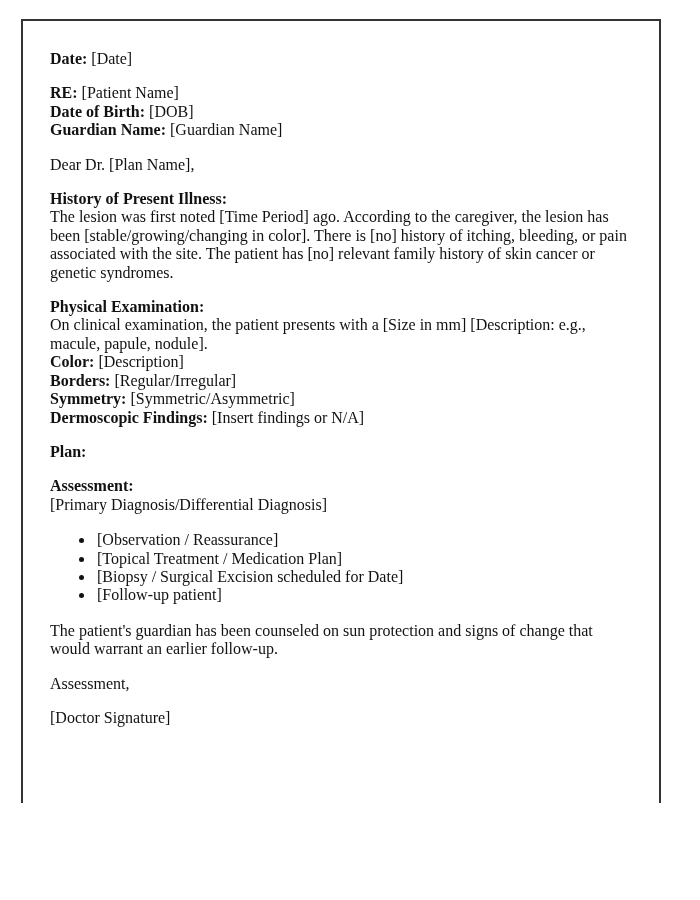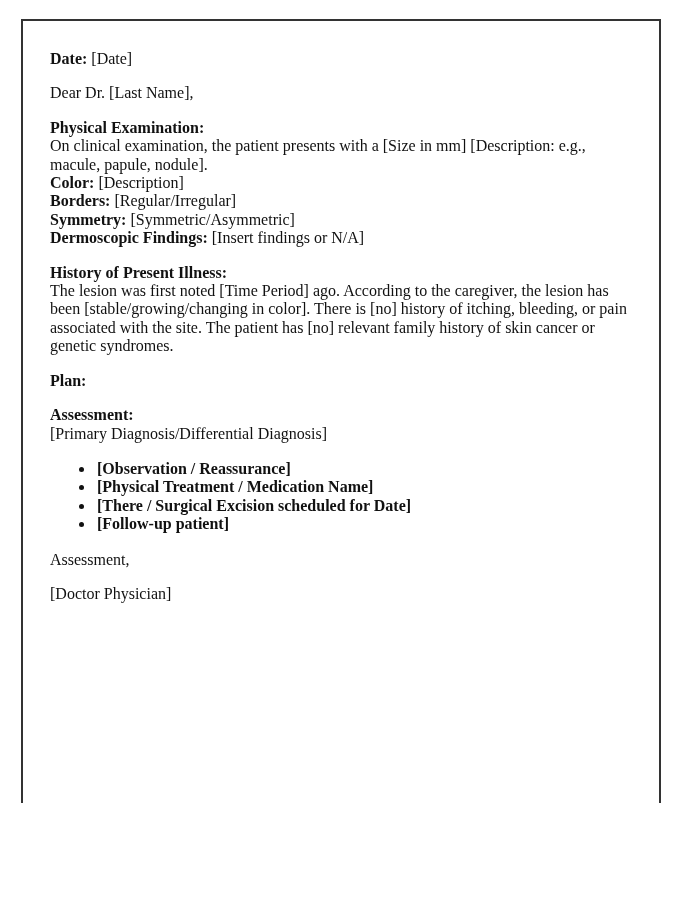--- a/index.html
+++ b/index.html
@@ -35,58 +35,63 @@
   .b { font-weight: bold; }
   .line { display: block; }
   ul {
     margin: 17px 0;
     padding-left: 45px;
   }
   li {
     line-height: 18.4px;
     margin: 0;
     padding-left: 2px;
-    font-weight: bold;
   }
 </style>
 </head>
 <body>
 
 <div class="page">
 
   <p><span class="b">Date:</span> <span>[Date]</span></p>
 
+  <p>
+    <span class="line"><span class="b">RE:</span> <span>[Patient Name]</span></span>
+    <span class="line"><span class="b">Date of Birth:</span> <span>[DOB]</span></span>
+    <span class="line"><span class="b">Guardian Name:</span> <span>[Guardian Name]</span></span>
+  </p>
 
 
-  <p>Dear Dr. [Last Name],</p>
+  <p>Dear Dr. [Plan Name],</p>
 
+
+  <p>
+    <span class="b line">History of Present Illness:</span><span>The lesion was first noted [Time Period] ago. According to the caregiver, the lesion has been [stable/growing/changing in color]. There is [no] history of itching, bleeding, or pain associated with the site. The patient has [no] relevant family history of skin cancer or genetic syndromes.</span>
+  </p>
 
   <p>
     <span class="b line">Physical Examination:</span><span>On clinical examination, the patient presents with a [Size in mm] [Description: e.g., macule, papule, nodule].</span>
     <span class="line"><span class="b">Color:</span> <span>[Description]</span></span>
     <span class="line"><span class="b">Borders:</span> <span>[Regular/Irregular]</span></span>
     <span class="line"><span class="b">Symmetry:</span> <span>[Symmetric/Asymmetric]</span></span>
     <span class="line"><span class="b">Dermoscopic Findings:</span> <span>[Insert findings or N/A]</span></span>
-  </p>
-
-  <p>
-    <span class="b line">History of Present Illness:</span><span>The lesion was first noted [Time Period] ago. According to the caregiver, the lesion has been [stable/growing/changing in color]. There is [no] history of itching, bleeding, or pain associated with the site. The patient has [no] relevant family history of skin cancer or genetic syndromes.</span>
   </p>
 
   <p><span class="b">Plan:</span></p>
 
   <p>
     <span class="b line">Assessment:</span><span>[Primary Diagnosis/Differential Diagnosis]</span>
   </p>
 
   <ul>
     <li>[Observation / Reassurance]</li>
-    <li>[Physical Treatment / Medication Name]</li>
-    <li>[There / Surgical Excision scheduled for Date]</li>
+    <li>[Topical Treatment / Medication Plan]</li>
+    <li>[Biopsy / Surgical Excision scheduled for Date]</li>
     <li>[Follow-up patient]</li>
   </ul>
 
+  <p>The patient's guardian has been counseled on sun protection and signs of change that would warrant an earlier follow-up.</p>
 
   <p>Assessment,</p>
 
-  <p>[Doctor Physician]</p>
+  <p>[Doctor Signature]</p>
 
 </div>
 
 </body></html>

